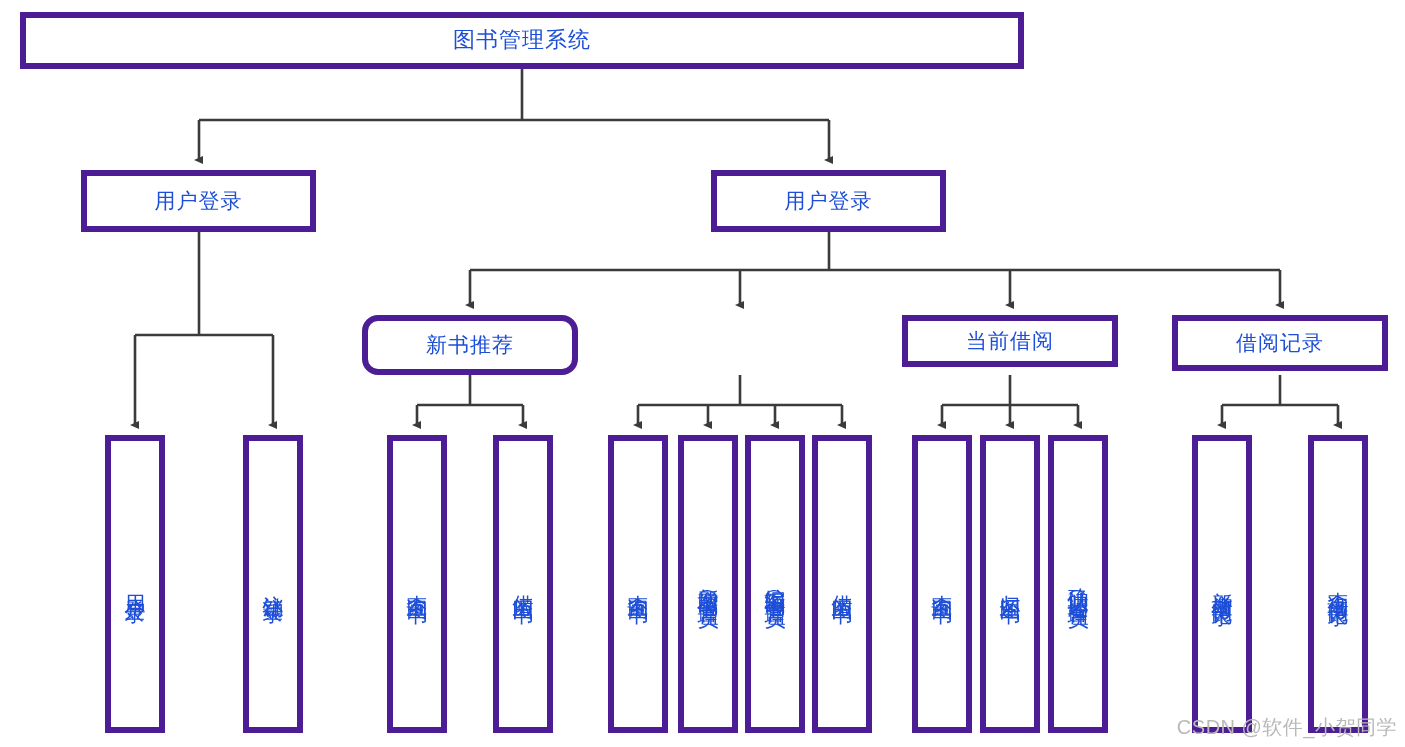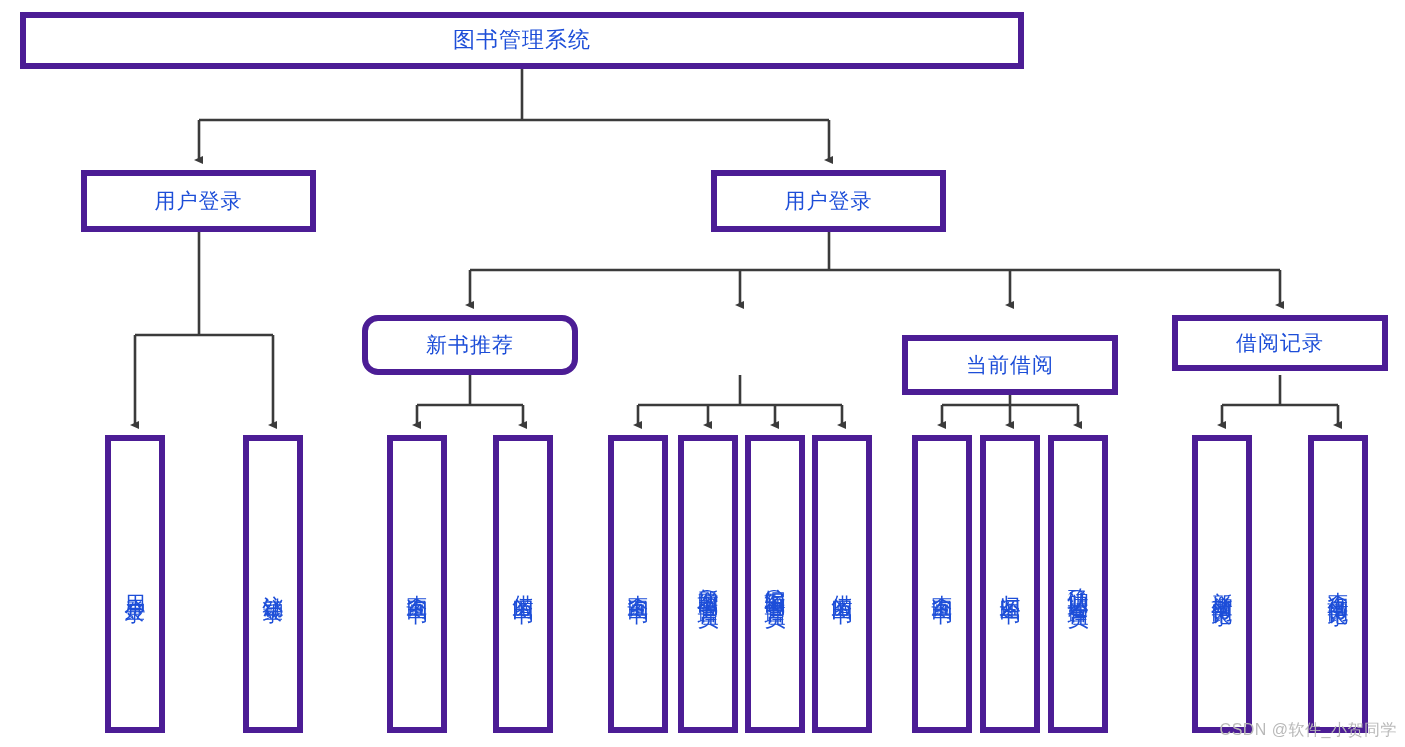--- a/index.html
+++ b/index.html
@@ -57,21 +57,21 @@
   }
   .node.vert span {
     writing-mode: vertical-rl;
     text-orientation: upright;
     display: block;
   }
   #watermark {
     position: absolute;
     right: 8px;
     bottom: 6px;
-    font-size: 16px;
+    font-size: 20px;
     color: #b9b9b9;
     z-index: 5;
     white-space: nowrap;
     letter-spacing: 0.5px;
   }
 </style>
 </head>
 <body>
 
 <div id="canvas">
@@ -133,21 +133,21 @@
   <div class="node horiz" style="left:81px; top:170px; width:235px; height:62px;">
     <span>用户登录</span>
   </div>
   <div class="node horiz" style="left:711px; top:170px; width:235px; height:62px;">
     <span>用户登录</span>
   </div>
 
   <div class="node horiz" style="left:362px; top:315px; width:216px; height:60px;border-radius:16px;">
     <span>新书推荐</span>
   </div>
-  <div class="node horiz" style="left:902px; top:315px; width:216px; height:60px;margin-top:20px;">
+  <div class="node horiz" style="left:902px; top:315px; width:216px; height:52px;">
     <span>当前借阅</span>
   </div>
   <div class="node horiz" style="left:1172px; top:315px; width:216px; height:56px;">
     <span>借阅记录</span>
   </div>
 
   <div class="node vert" style="left:105px; top:435px; width:60px; height:298px;">
     <span>用户登录</span>
   </div>
   <div class="node vert" style="left:243px; top:435px; width:60px; height:298px;">

